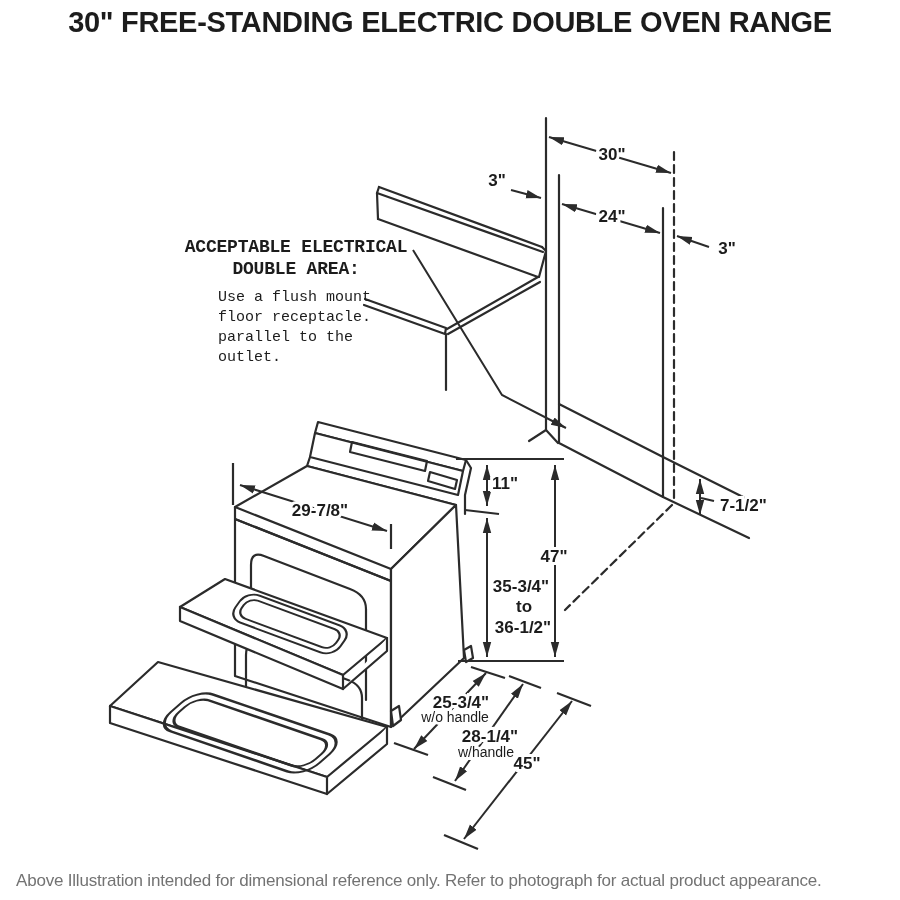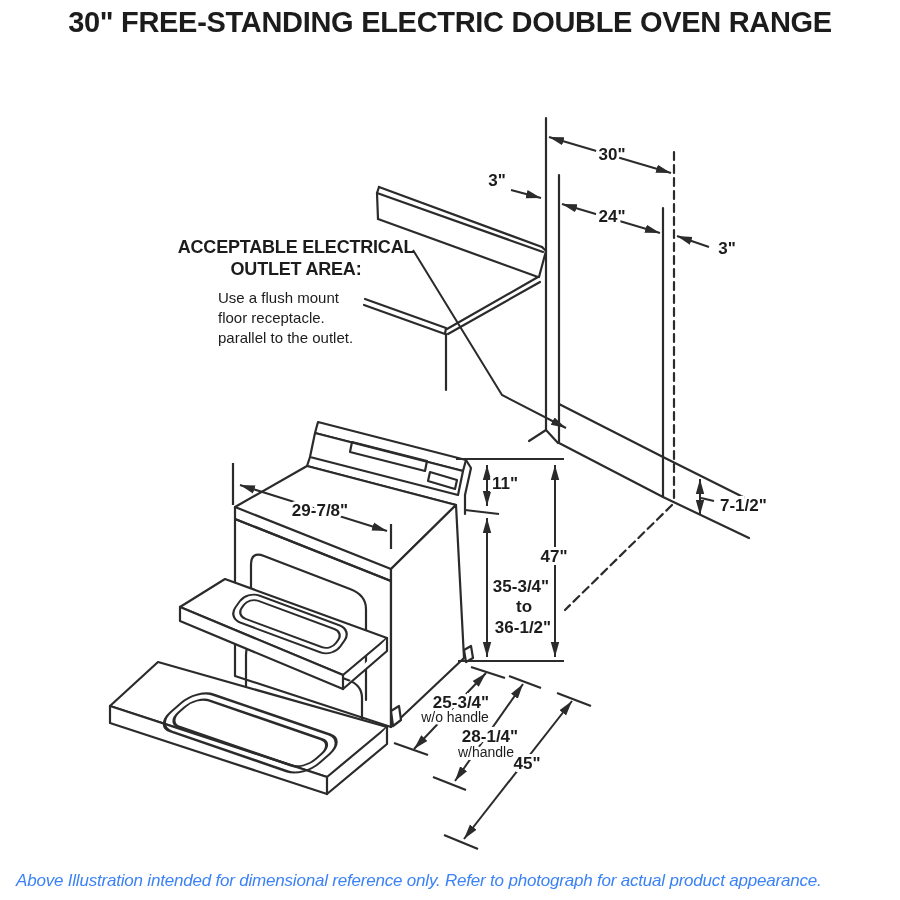--- a/index.html
+++ b/index.html
@@ -1,23 +1,23 @@
 <!DOCTYPE html>
 <html><head>
 <meta charset="utf-8">
 <style>
   html,body{margin:0;padding:0;background:#fff;width:900px;height:900px;overflow:hidden;}
   #stage{position:relative;width:900px;height:900px;background:#fff;font-family:"Liberation Sans",sans-serif;}
   #title{position:absolute;top:6px;left:0;width:900px;text-align:center;
          font-weight:bold;font-size:29px;letter-spacing:-0.3px;color:#1c1c1c;white-space:nowrap;}
-  #note{position:absolute;left:168px;top:236px;width:256px;color:#1c1c1c;}
+  #note{position:absolute;left:168px;top:236px;width:256px;color:#1c1c1c;font-family:Liberation Mono, monospace;}
   #note .hd{font-weight:bold;font-size:18px;line-height:22px;text-align:center;letter-spacing:-0.2px;}
   #note .bd{margin-top:8px;margin-left:50px;font-size:15px;line-height:20px;}
-  #footer{position:absolute;left:16px;top:871px;width:880px;font-size:17px;color:#3b82f6;
-          letter-spacing:-0.2px;white-space:nowrap;font-style:italic;}
+  #footer{position:absolute;left:16px;top:871px;width:880px;font-size:17px;color:#737373;
+          letter-spacing:-0.2px;white-space:nowrap;}
   svg{position:absolute;left:0;top:0;}
   .draw{stroke:#2b2b2b;stroke-width:2.2;fill:none;stroke-linecap:round;stroke-linejoin:round;}
   .fillw{fill:#fff;}
   .dash{stroke-dasharray:8 5;}
   .dimln{stroke:#2b2b2b;stroke-width:2;fill:none;}
   .tick{stroke:#2b2b2b;stroke-width:2.2;fill:none;}
   text.dim{font-family:"Liberation Sans",sans-serif;font-weight:bold;font-size:17px;fill:#1c1c1c;
            text-anchor:middle;paint-order:stroke fill;stroke:#fff;stroke-width:6px;}
   text.small{font-family:"Liberation Sans",sans-serif;font-size:14px;fill:#1c1c1c;
            text-anchor:middle;paint-order:stroke fill;stroke:#fff;stroke-width:6px;}
@@ -159,21 +159,21 @@
       <text class="small" x="455" y="722">w/o handle</text>
       <text class="dim" x="490" y="742">28-1/4"</text>
       <text class="small" x="486" y="757">w/handle</text>
       <text class="dim" x="527" y="769">45"</text>
     </g>
   </svg>
 
   <div id="note">
     <div class="hd">
       <div>ACCEPTABLE ELECTRICAL</div>
-      <div>OUTLET AREA:</div>
+      <div>DOUBLE AREA:</div>
     </div>
     <div class="bd">
       <div>Use a flush mount</div>
       <div>floor receptacle.</div>
       <div>parallel to the outlet.</div>
     </div>
   </div>
 
   <div id="footer">Above Illustration intended for dimensional reference only. Refer to photograph for actual product appearance.</div>
 </div>

